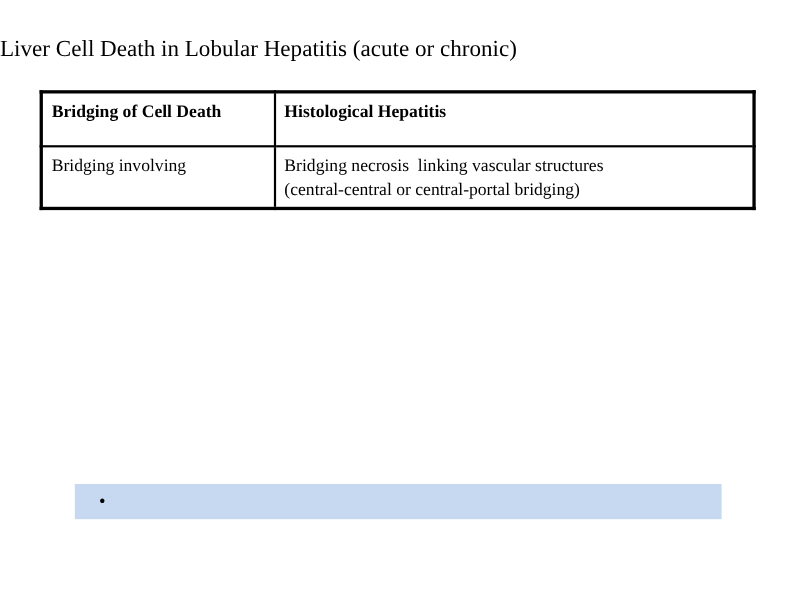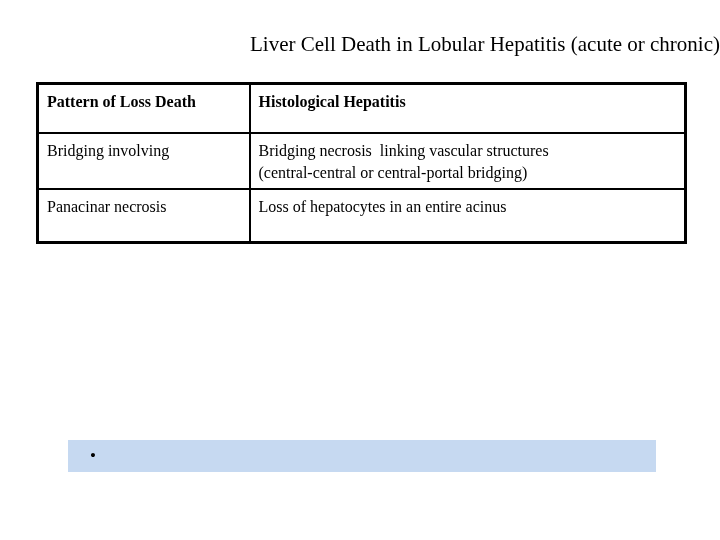--- a/index.html
+++ b/index.html
@@ -13,21 +13,21 @@
     position: relative;
     font-family: "Liberation Serif", serif;
     color: #000000;
     overflow: hidden;
   }
   .slide-title {
     position: absolute;
     top: 32px;
     left: 0;
     width: 720px;
-    text-align: right;
+    text-align: left;
     font-size: 21px;
     line-height: 25px;
     white-space: nowrap;
   }
   table.death-table {
     position: absolute;
     left: 36px;
     top: 82px;
     width: 648px;
     border-collapse: collapse;
@@ -80,30 +80,26 @@
 
 <div class="slide-title">Liver Cell Death in Lobular Hepatitis (acute or chronic)</div>
 
 <table class="death-table">
   <colgroup>
     <col class="c1">
     <col class="c2">
   </colgroup>
   <tbody>
     <tr class="r-header">
-      <th>Pattern of Loss Death</th>
+      <th>Bridging of Cell Death</th>
       <th>Histological Hepatitis</th>
     </tr>
     <tr class="r-2">
       <td>Bridging involving</td>
       <td>Bridging necrosis  linking vascular structures
 (central-central or central-portal bridging)</td>
-    </tr>
-    <tr class="r-3">
-      <td>Panacinar necrosis</td>
-      <td>Loss of hepatocytes in an entire acinus</td>
     </tr>
   </tbody>
 </table>
 
 <div class="bullet-bar" style="background: rgb(198, 217, 241);">
   <span class="bullet-marker">•</span>
 </div>
 
 </body></html>

